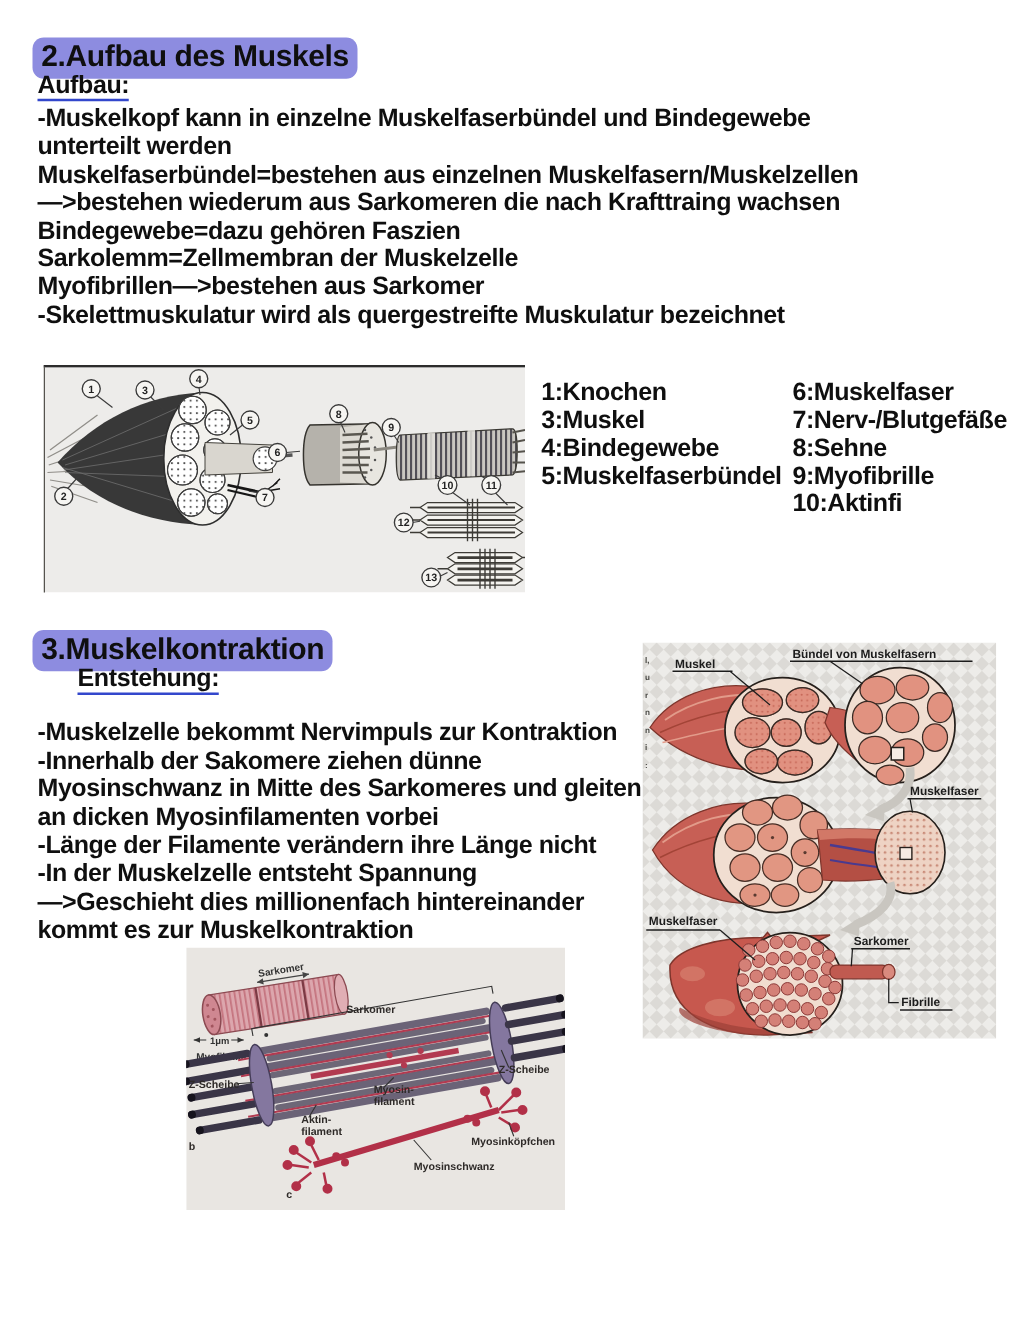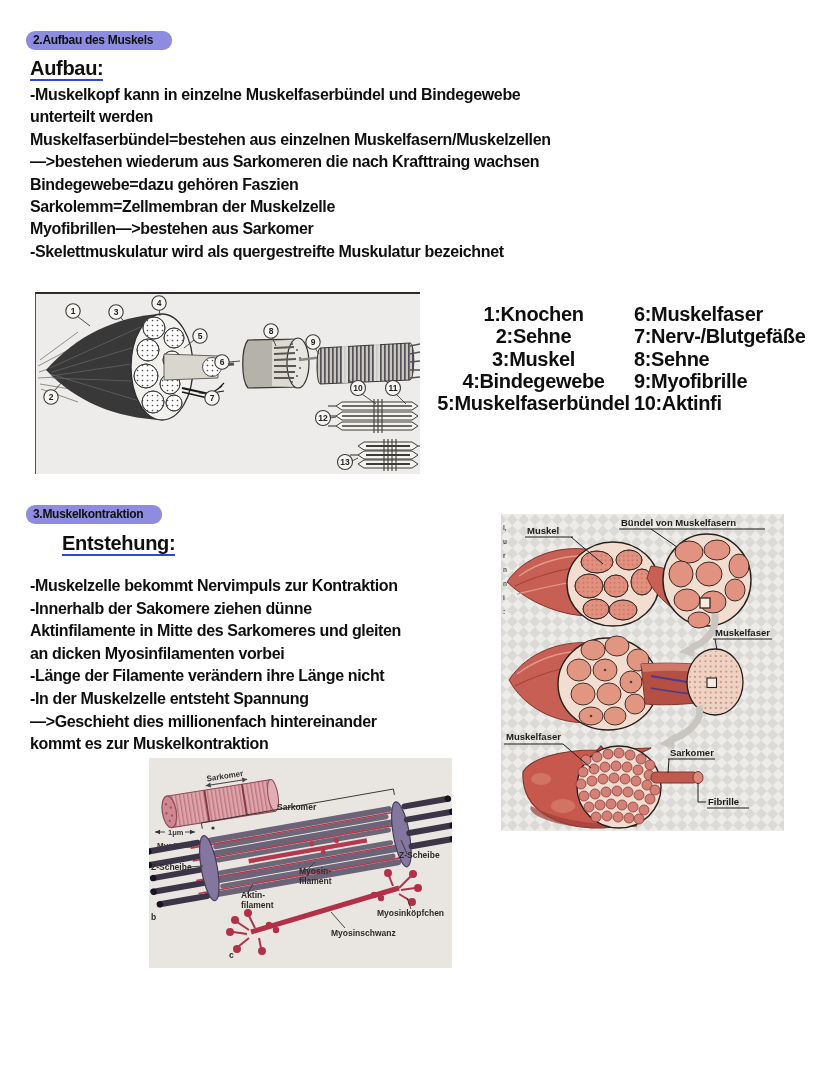--- a/index.html
+++ b/index.html
@@ -1,28 +1,28 @@
 <!DOCTYPE html>
 <html><head>
 <meta charset="utf-8">
 <style>
   html,body{margin:0;padding:0;background:#ffffff;}
   body{width:828px;height:1069px;position:relative;overflow:hidden;
        font-family:"Liberation Sans","DejaVu Sans",sans-serif;
        font-weight:bold;color:#0f0f0f;}
   .abs{position:absolute;}
-  .hl{display:inline-block;background:#8d8ce0;border-radius:9px;padding:2px 19px 3px 7px;
-      font-size:12px;letter-spacing:-0.3px;}
+  .hl{display:inline-block;background:#8d8ce0;border-radius:9px;padding:2px 7px 3px 7px;
+      font-size:24px;letter-spacing:-0.3px;}
   .sub{display:inline-block;font-size:20px;letter-spacing:-0.3px;
        border-bottom:2.5px solid #3347cc;padding-bottom:0px;line-height:1.05;text-align:center;}
-  .bodylines .line{font-size:16px;line-height:22.4px;white-space:nowrap;letter-spacing:-0.35px;}
+  .bodylines .line{font-size:20px;line-height:22.4px;white-space:nowrap;letter-spacing:-0.35px;}
   .lines2 .line{line-height:22.6px;}
   .legend{display:flex;font-size:20px;letter-spacing:-0.35px;}
   .legend .col{display:block;}
-  .legend .col1{width:201px;text-align:center;}
+  .legend .col1{width:201px;}
   .legend div{line-height:22.3px;white-space:nowrap;}
   .figure{position:absolute;}
   #fig1{border-top:2px solid #2c2c2c;border-left:1px solid #55534e;}
   svg text{font-family:"Liberation Sans","DejaVu Sans",sans-serif;}
 </style>
 </head>
 <body>
 
 <div class="abs" style="left:26px;top:30px;">
   <span class="hl">2.Aufbau des Muskels</span>
@@ -248,21 +248,20 @@
           <circle cx="309" cy="168" r="7.5" fill="#f6f5f2" stroke="#3a3a3a" stroke-width="1.1"></circle>
           <text x="309" y="171">13</text>
         </g>
   </g>
 </svg>
 </div>
 
 <div class="abs legend" style="left:433px;top:303px;">
   <div class="col col1">
     <div>1:Knochen</div>
-    <div>2:Sehne</div>
     <div>3:Muskel</div>
     <div>4:Bindegewebe</div>
     <div>5:Muskelfaserbündel</div>
   </div>
   <div class="col">
     <div>6:Muskelfaser</div>
     <div>7:Nerv-/Blutgefäße</div>
     <div>8:Sehne</div>
     <div>9:Myofibrille</div>
     <div>10:Aktinfi</div>
@@ -271,29 +270,29 @@
 
 <div class="abs" style="left:26px;top:504px;">
   <span class="hl">3.Muskelkontraktion</span>
 </div>
 <div class="abs" style="left:30px;top:533px;margin-left:32px;">
   <span class="sub">Entstehung:</span>
 </div>
 <div class="abs bodylines lines2" style="left:30px;top:575px;">
   <div class="line">-Muskelzelle bekommt Nervimpuls zur Kontraktion</div>
   <div class="line">-Innerhalb der Sakomere ziehen dünne</div>
-  <div class="line">Aktinfilamente in Mitte des Sarkomeres und gleiten</div>
+  <div class="line">Myosinschwanz in Mitte des Sarkomeres und gleiten</div>
   <div class="line">an dicken Myosinfilamenten vorbei</div>
   <div class="line">-Länge der Filamente verändern ihre Länge nicht</div>
   <div class="line">-In der Muskelzelle entsteht Spannung</div>
   <div class="line">—&gt;Geschieht dies millionenfach hintereinander</div>
   <div class="line">kommt es zur Muskelkontraktion</div>
 </div>
 
-<div class="figure" style="left:501px;top:514px;width:283px;height:317px;">
+<div class="figure" style="left:514px;top:514px;width:283px;height:317px;">
 <svg width="283" height="317" viewBox="0 0 283 317">
   <defs>
     <pattern id="chk" width="16" height="16" patternUnits="userSpaceOnUse" patternTransform="rotate(45)">
       <rect width="16" height="16" fill="#edece9"></rect>
       <rect width="8" height="8" fill="#dcdad6"></rect>
       <rect x="8" y="8" width="8" height="8" fill="#dcdad6"></rect>
     </pattern>
     <pattern id="dotr" width="4.5" height="4.5" patternUnits="userSpaceOnUse">
       <circle cx="1.3" cy="1.3" r="0.8" fill="#b34a3c"></circle>
     </pattern>

